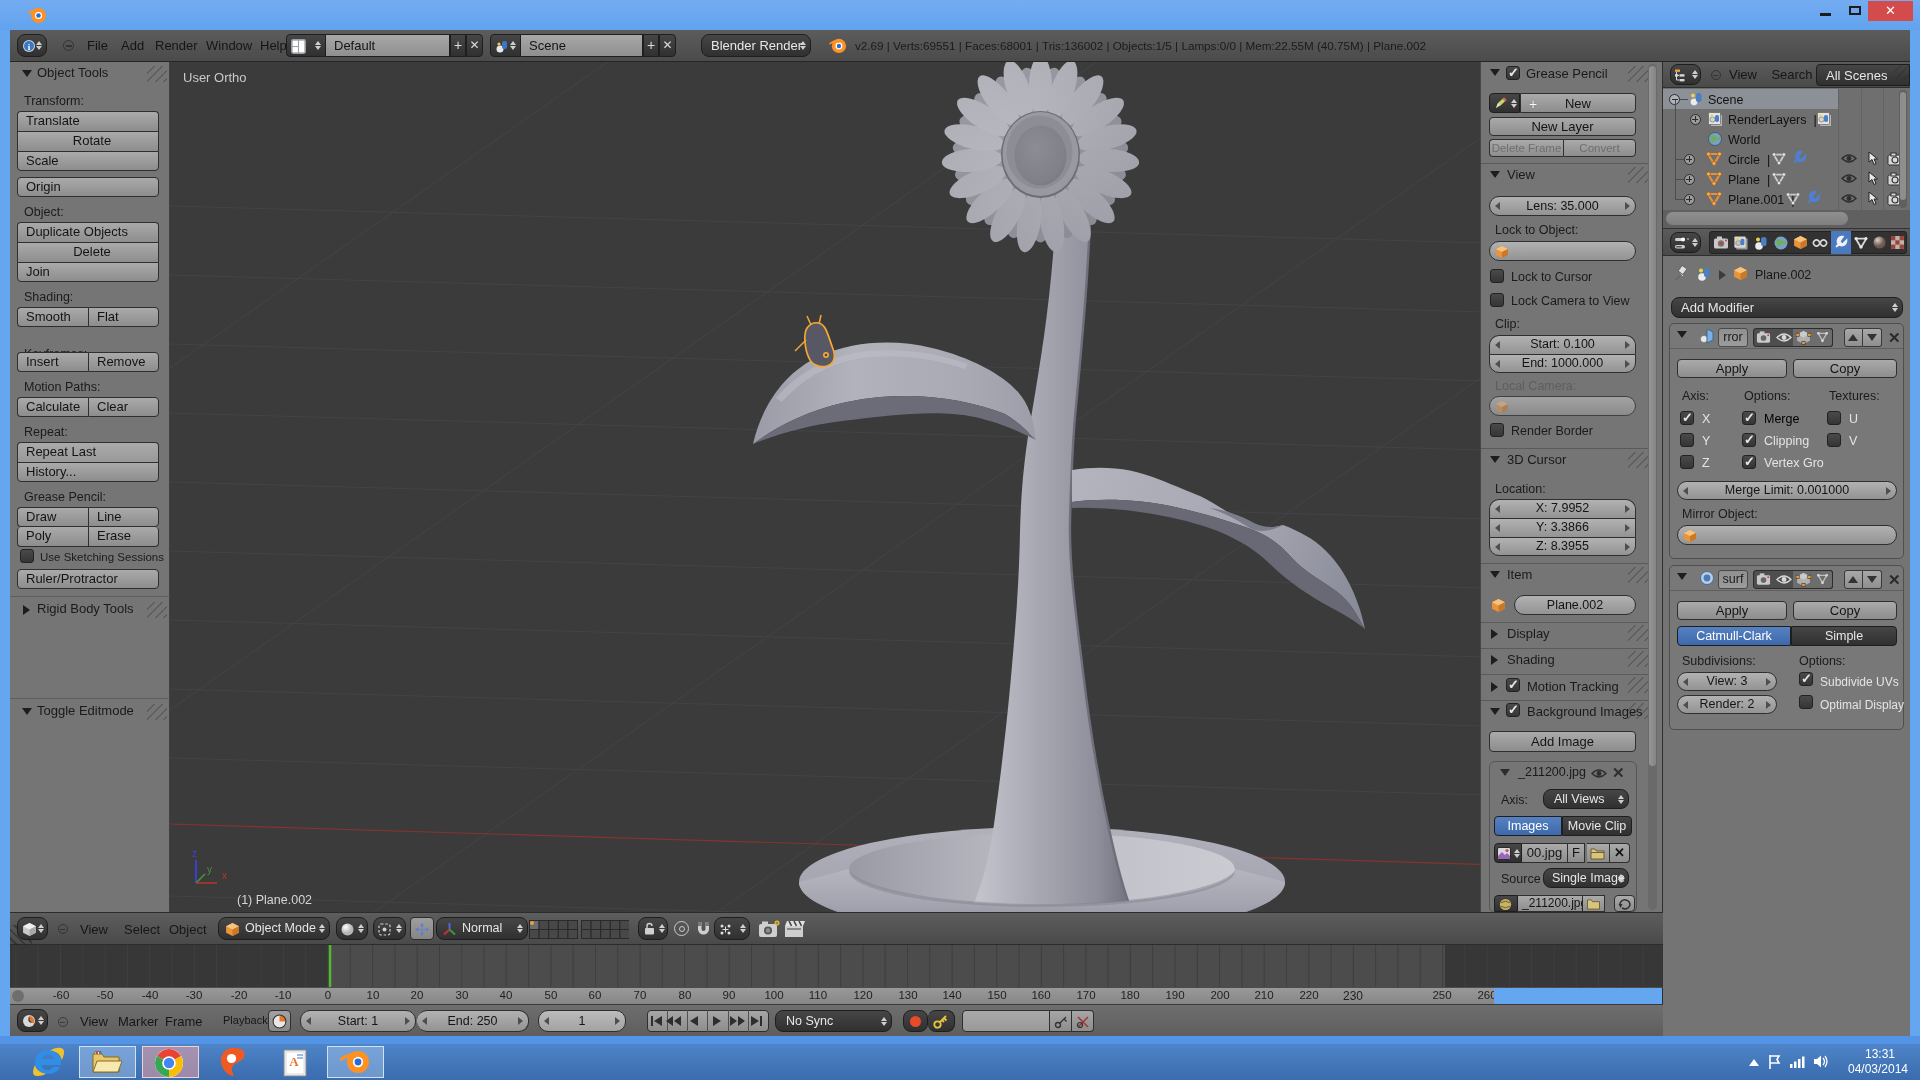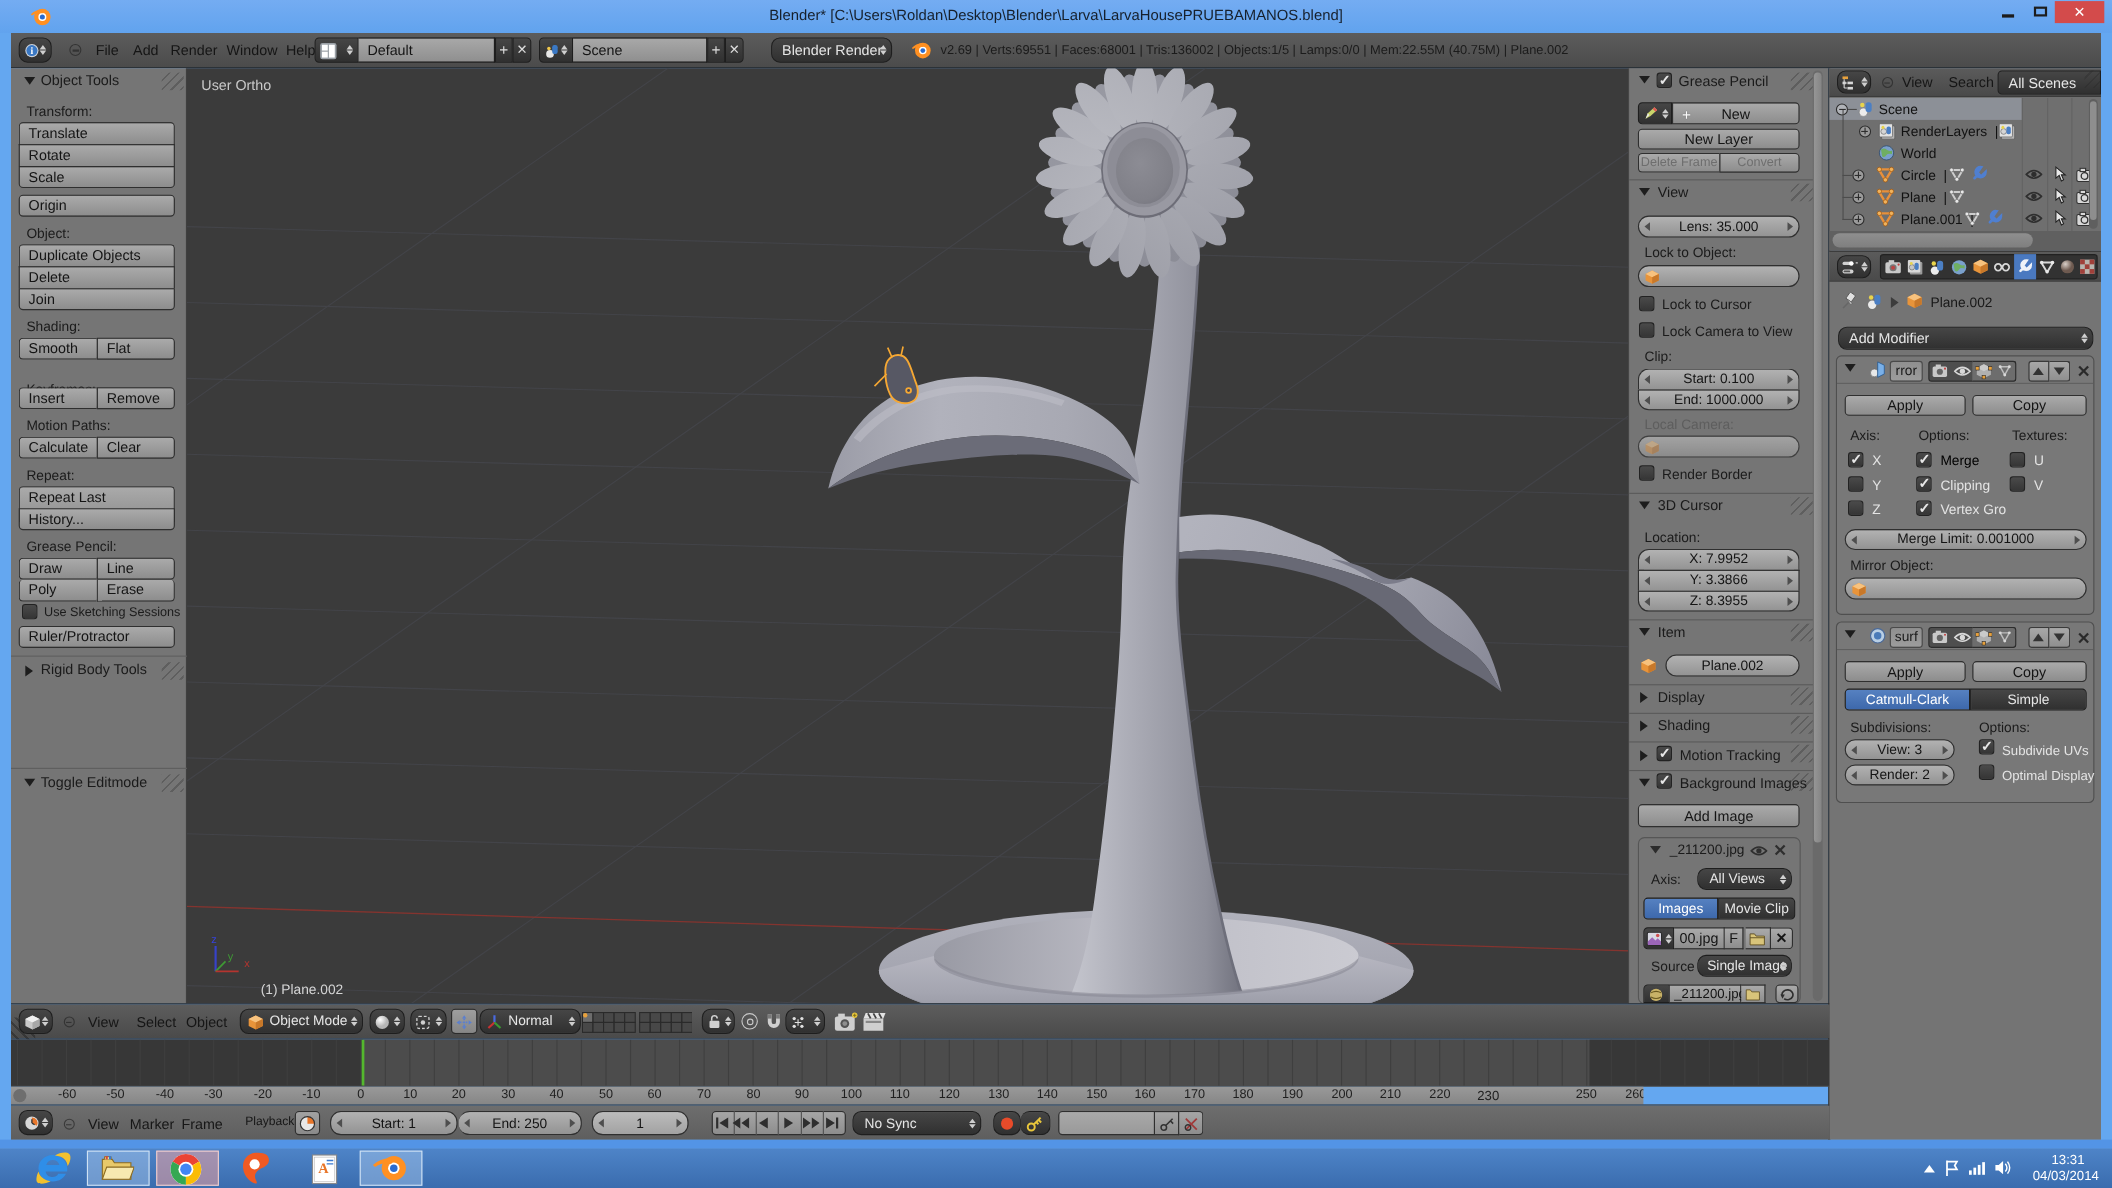--- a/index.html
+++ b/index.html
@@ -1,21 +1,21 @@
 <!DOCTYPE html>
 <html><head>
 <meta charset="utf-8">
 <style>
 * { margin:0; padding:0; box-sizing:border-box; }
 html,body { width:1920px; height:1080px; overflow:hidden; background:#64a7f0; font-family:"Liberation Sans", sans-serif; }
 .abs { position:absolute; }
 
 .btn { background:linear-gradient(#aaaaaa,#8d8d8d); border:1px solid #2f2f2f; border-radius:4px; color:#141414; font-size:13px; line-height:17px; }
 .btn-grp-top { border-radius:4px 4px 0 0; border-bottom:none; }
-.btn-grp-mid { border-radius:0; border-bottom:none; }
+.btn-grp-mid { border-radius:0; border-bottom:none;text-align:center; }
 .btn-grp-bot { border-radius:0 0 4px 4px; }
 .pill { background:linear-gradient(#b2b2b2,#939393); border:1px solid #2f2f2f; border-radius:10px; color:#141414; font-size:12.5px; text-align:center; }
 .dark { background:linear-gradient(#464646,#303030); border:1px solid #1e1e1e; border-radius:8px; color:#e6e6e6; font-size:12.5px; }
 .cb { background:linear-gradient(#4a4a4a,#353535); border:1px solid #222; border-radius:3px; width:14px; height:14px; }
 .cb .tick { position:absolute; left:1px; top:-2px; color:#e8e8e8; font-size:13px; font-weight:bold; }
 .lbl { color:#1b1b1b; font-size:12.5px; }
 .arr-ud { position:absolute; right:4px; top:0; height:100%; display:flex; flex-direction:column; justify-content:center; gap:1px; }
 .arr-ud i { display:block; width:0; height:0; border-left:3.5px solid transparent; border-right:3.5px solid transparent; }
 .arr-ud .up { border-bottom:4px solid #cfcfcf; }
 .arr-ud .dn { border-top:4px solid #cfcfcf; }
@@ -30,21 +30,20 @@
 </head>
 <body>
 
 <div class="abs" id="titlebar" style="left:0;top:0;width:1920px;height:30px;background:linear-gradient(#74acf2,#61a3ee);">
   <svg class="abs" style="left:27px;top:5px;" width="20" height="20" viewBox="0 0 20 20">
     <circle cx="11.5" cy="10.5" r="7.5" fill="#ff9022"></circle>
     <circle cx="11.5" cy="10.5" r="3.6" fill="#fff"></circle>
     <circle cx="11.5" cy="10.5" r="2.3" fill="#2a6bd0"></circle>
     <path d="M1,8 Q6,3 12,4 L12,7 Q6,6 2,9 Z" fill="#ff9022"></path>
   </svg>
-  <div class="abs" style="left:0;right:0;top:6px;text-align:center;font-size:13.5px;color:#16202c;">Blender* [C:\Users\Roldan\Desktop\Blender\Larva\LarvaHousePRUEBAMANOS.blend]</div>
   <div class="abs" style="left:1820px;top:13px;width:11px;height:3px;background:#1c1c1c;"></div>
   <div class="abs" style="left:1849px;top:6px;width:12px;height:9px;border:2px solid #1c1c1c;"></div>
   <div class="abs" style="left:1868px;top:1px;width:45px;height:20px;background:#d34b4b;color:#fff;text-align:center;font-size:13px;line-height:19px;">✕</div>
 </div>
 
 <div class="abs" style="left:0;top:30px;width:10px;height:1008px;background:#64a7f0;"></div>
 <div class="abs" style="left:1910px;top:30px;width:10px;height:1008px;background:#64a7f0;"></div>
 <div class="abs" style="left:0;top:1036px;width:1920px;height:8px;background:#5394e6;"></div>
 
 <div class="abs" id="infoheader" style="left:10px;top:30px;width:1900px;height:32px;background:linear-gradient(#5c5c5c,#4b4b4b);border-bottom:1px solid #262626;">

